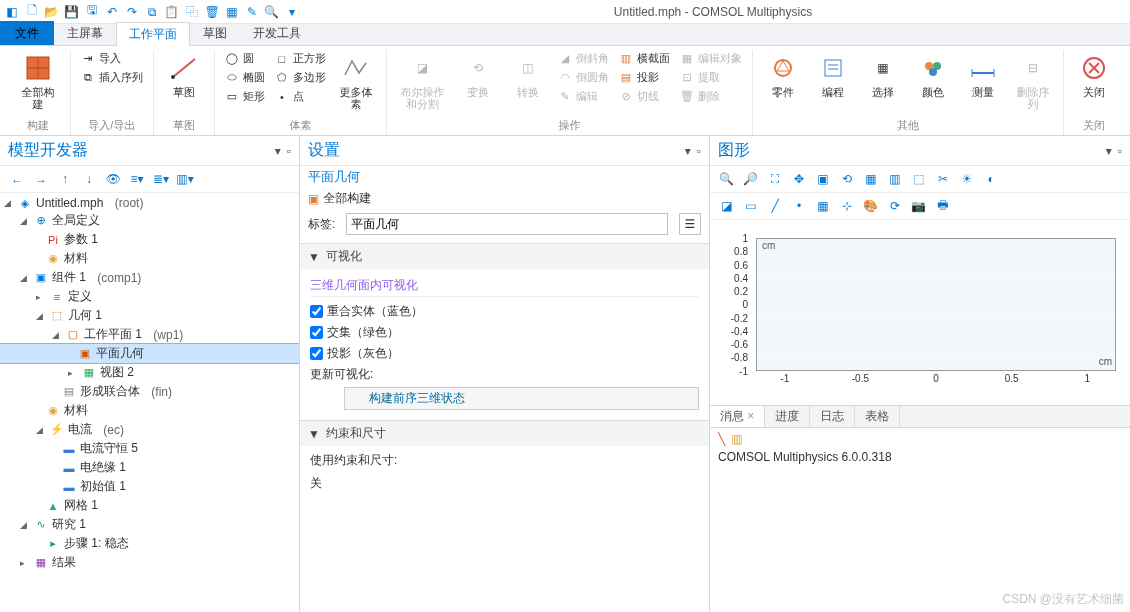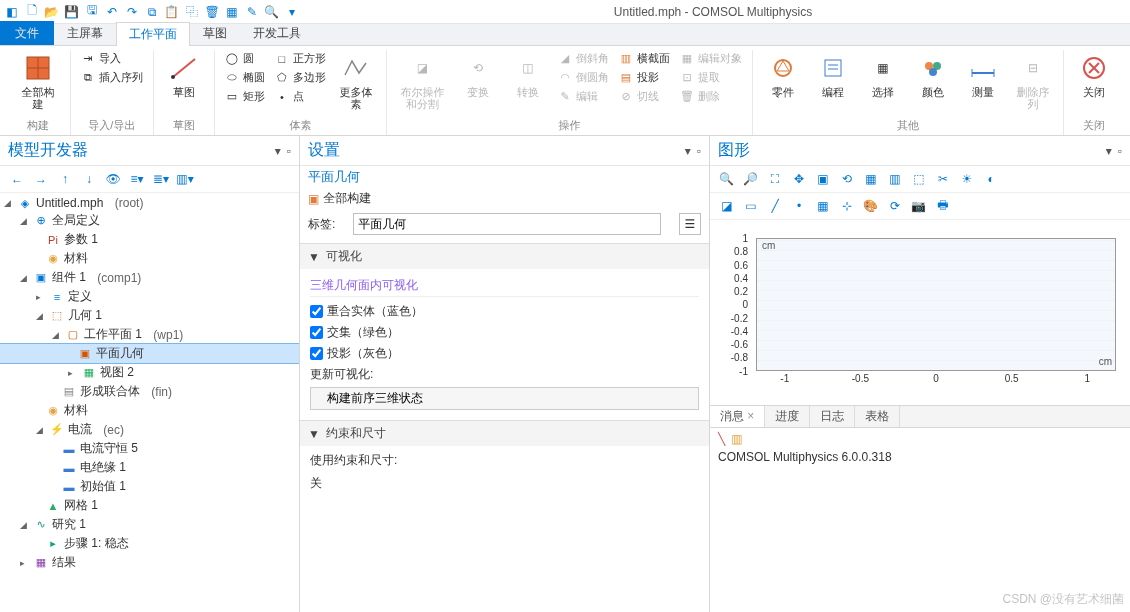--- a/index.html
+++ b/index.html
@@ -8,21 +8,21 @@
 
 
 .titlebar { height:24px; background:#fff; display:flex; align-items:center; padding:0 4px; border-bottom:1px solid #e5e5e5; }
 .titlebar .qat { display:flex; gap:4px; align-items:center; }
 .titlebar .qat .ico { width:16px; height:16px; display:flex; align-items:center; justify-content:center; color:#0078d4; cursor:pointer; }
 .titlebar .title { flex:1; text-align:center; font-size:12px; color:#555; }
 
 
 .tabstrip { height:22px; background:#f0f2f5; display:flex; align-items:flex-end; border-bottom:1px solid #d6d6d6; }
 .tabstrip .tab { padding:3px 12px; font-size:12px; color:#444; cursor:pointer; border:1px solid transparent; border-bottom:none; }
-.tabstrip .tab.file { background:#0078d4; color:#e5e5e5; padding:3px 14px; }
+.tabstrip .tab.file { background:#0078d4; color:#000000; padding:3px 14px; }
 .tabstrip .tab.active { background:#fff; border-color:#d6d6d6; color:#0078d4; margin-bottom:-1px; }
 
 
 .ribbon { background:#fff; border-bottom:1px solid #d6d6d6; padding:4px 6px 0; display:flex; height:90px; overflow:hidden; }
 .rgroup { display:flex; flex-direction:column; align-items:center; padding:0 8px; border-right:1px solid #e8e8e8; }
 .rgroup.last { border-right:none; }
 .rgroup .row { display:flex; gap:6px; align-items:flex-start; }
 .rgroup .glabel { font-size:11px; color:#8a8a8a; margin-top:auto; padding:2px 0; }
 .rbig { display:flex; flex-direction:column; align-items:center; gap:2px; padding:2px 4px; cursor:pointer; min-width:44px; }
 .rbig .ic { width:32px; height:32px; display:flex; align-items:center; justify-content:center; }
@@ -48,29 +48,29 @@
 .tree { flex:1; overflow:auto; padding:2px 0; font-size:12px; }
 .trow { display:flex; align-items:center; gap:4px; padding:1px 4px; white-space:nowrap; cursor:pointer; }
 .trow.sel { background:#cce5ff; outline:1px solid #7ab8eb; }
 .twist { width:10px; color:#666; font-size:9px; }
 .tic { width:14px; height:14px; display:flex; align-items:center; justify-content:center; font-size:11px; }
 .ital { color:#666; }
 
 
 .settings .sect-title { color:#0078d4; font-size:13px; padding:2px 8px; }
 .settings .build-row { display:flex; align-items:center; gap:4px; padding:2px 8px; font-size:12px; color:#333; }
-.lblrow { display:flex; align-items:center; gap:18px; padding:4px 8px; }
+.lblrow { display:flex; align-items:center; gap:11px; padding:4px 8px; }
 .lblrow input { flex:1; height:22px; border:1px solid #bfbfbf; padding:0 4px; font-size:12px; }
 .lblrow .ed { width:22px; height:22px; border:1px solid #bfbfbf; display:flex; align-items:center; justify-content:center; cursor:pointer; }
 .sect { border-top:1px solid #ddd; margin-top:4px; }
 .sect .shead { background:#f4f4f4; padding:4px 8px; display:flex; align-items:center; gap:6px; font-size:12px; color:#444; cursor:pointer; }
 .sect .sbody { padding:6px 10px; display:flex; flex-direction:column; gap:4px; font-size:12px; }
 .chkline { display:flex; align-items:center; gap:4px; }
 .subh { color:#8b5cf6; padding:2px 0; border-bottom:1px solid #eee; margin-bottom:2px;}
-.btnlike { display:inline-block; border:1px solid #ccc; background:#f6f6f6; padding:2px 16px; color:#000000; }
+.btnlike { display:inline-block; border:1px solid #ccc; background:#f6f6f6; padding:2px 24px; color:#0369a1;margin-left:34px; }
 
 
 .graphics .plotwrap { flex:1; position:relative; background:#fff; margin:4px; }
 .plot { position:absolute; inset:14px 10px 30px 42px; border:1px solid #999; background:repeating-linear-gradient(0deg,#f4f8fc,#f4f8fc 9px,#e6eef6 10px),repeating-linear-gradient(90deg,transparent,transparent 9px,#e6eef6 10px); }
 .yaxis { position:absolute; left:4px; top:14px; bottom:30px; width:36px; }
 .ytick { position:absolute; right:6px; font-size:10px; color:#333; transform:translateY(-50%);}
 .xaxis { position:absolute; left:42px; right:10px; bottom:10px; height:18px; }
 .xtick { position:absolute; top:0; font-size:10px; color:#333; transform:translateX(-50%);}
 .axlbl { position:absolute; font-size:10px; color:#555; }
 

